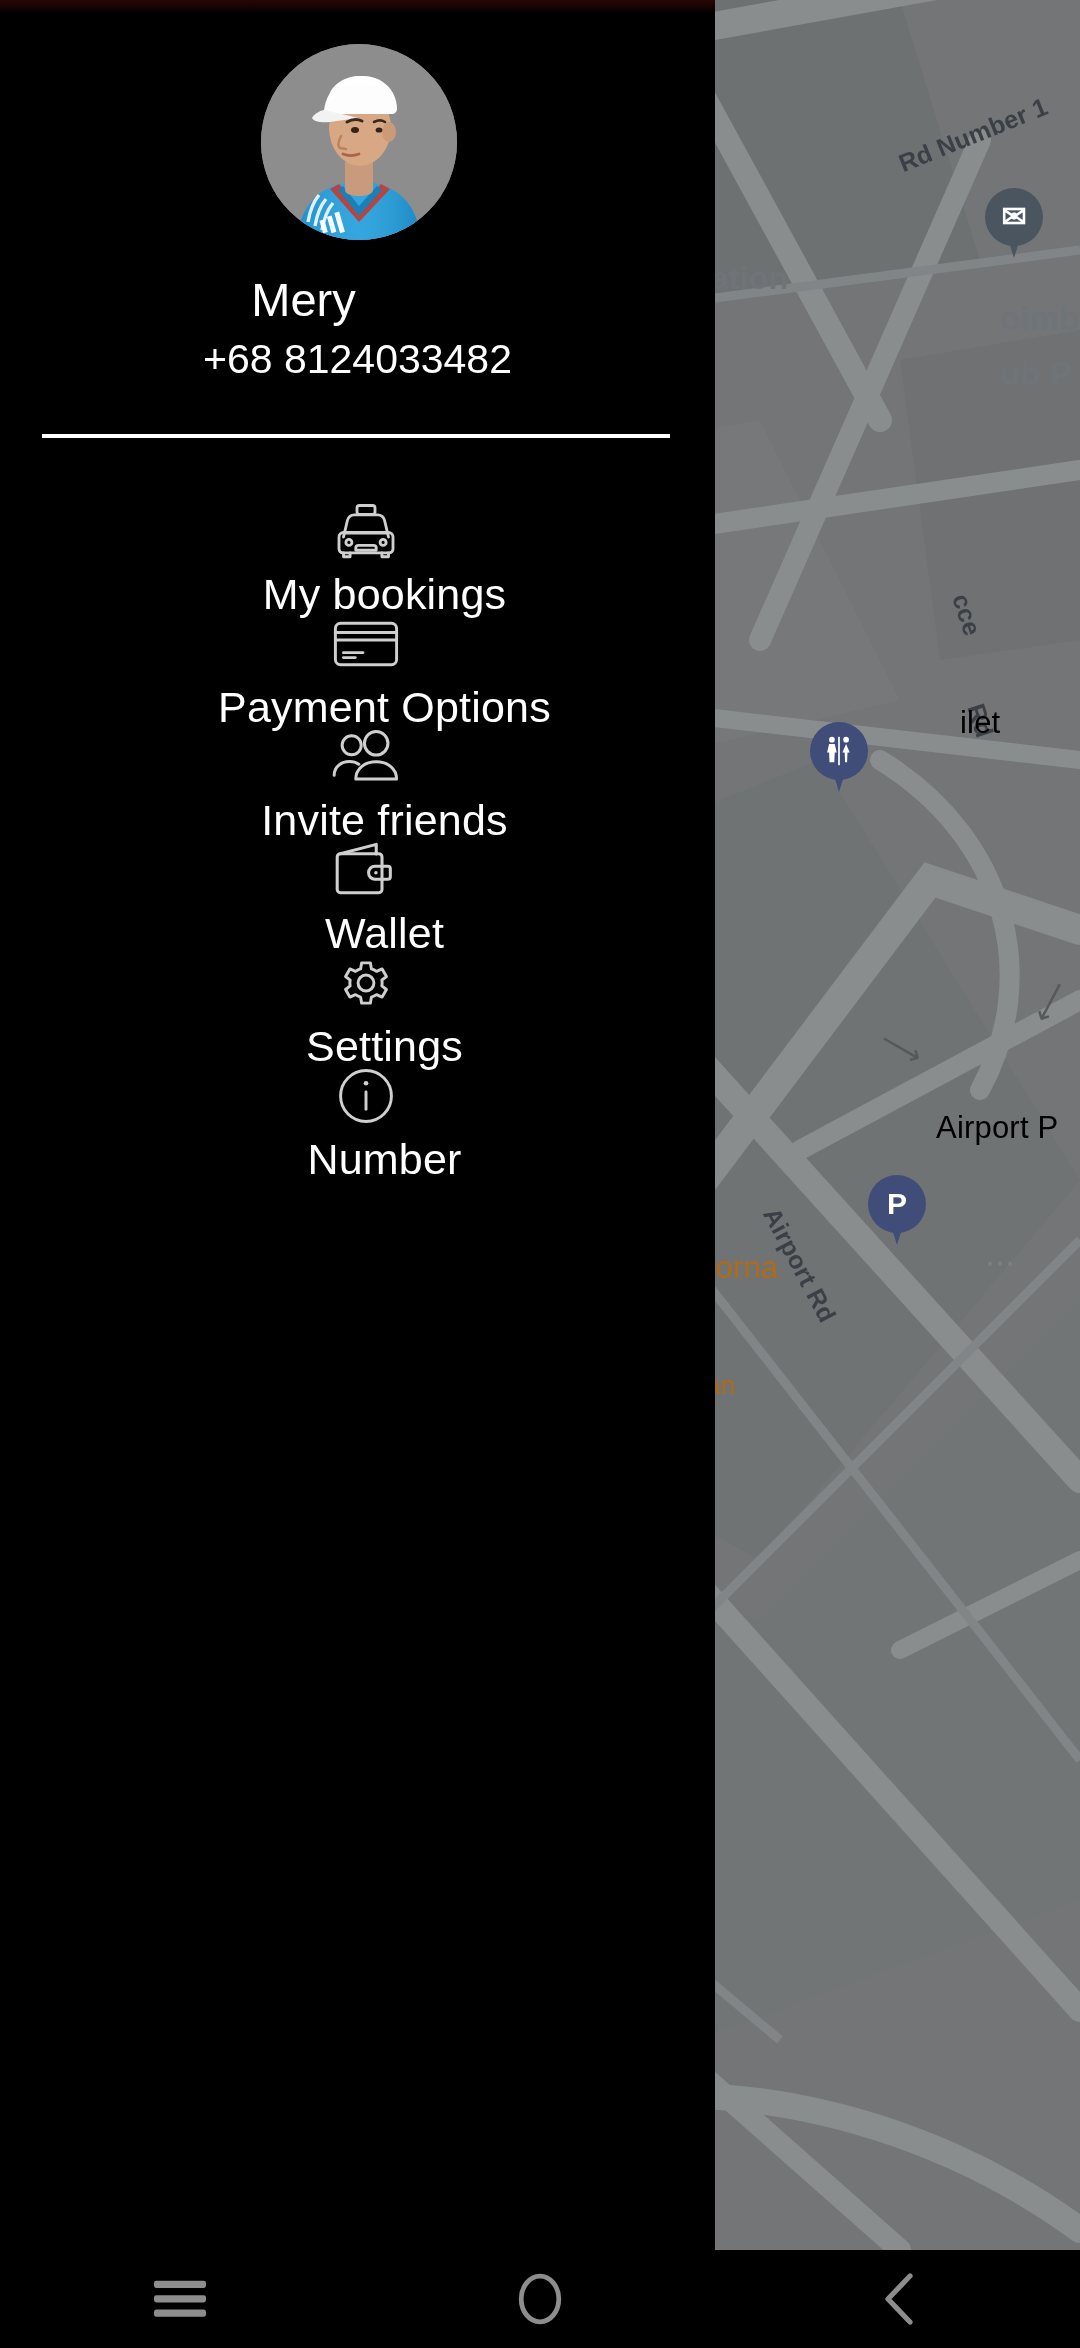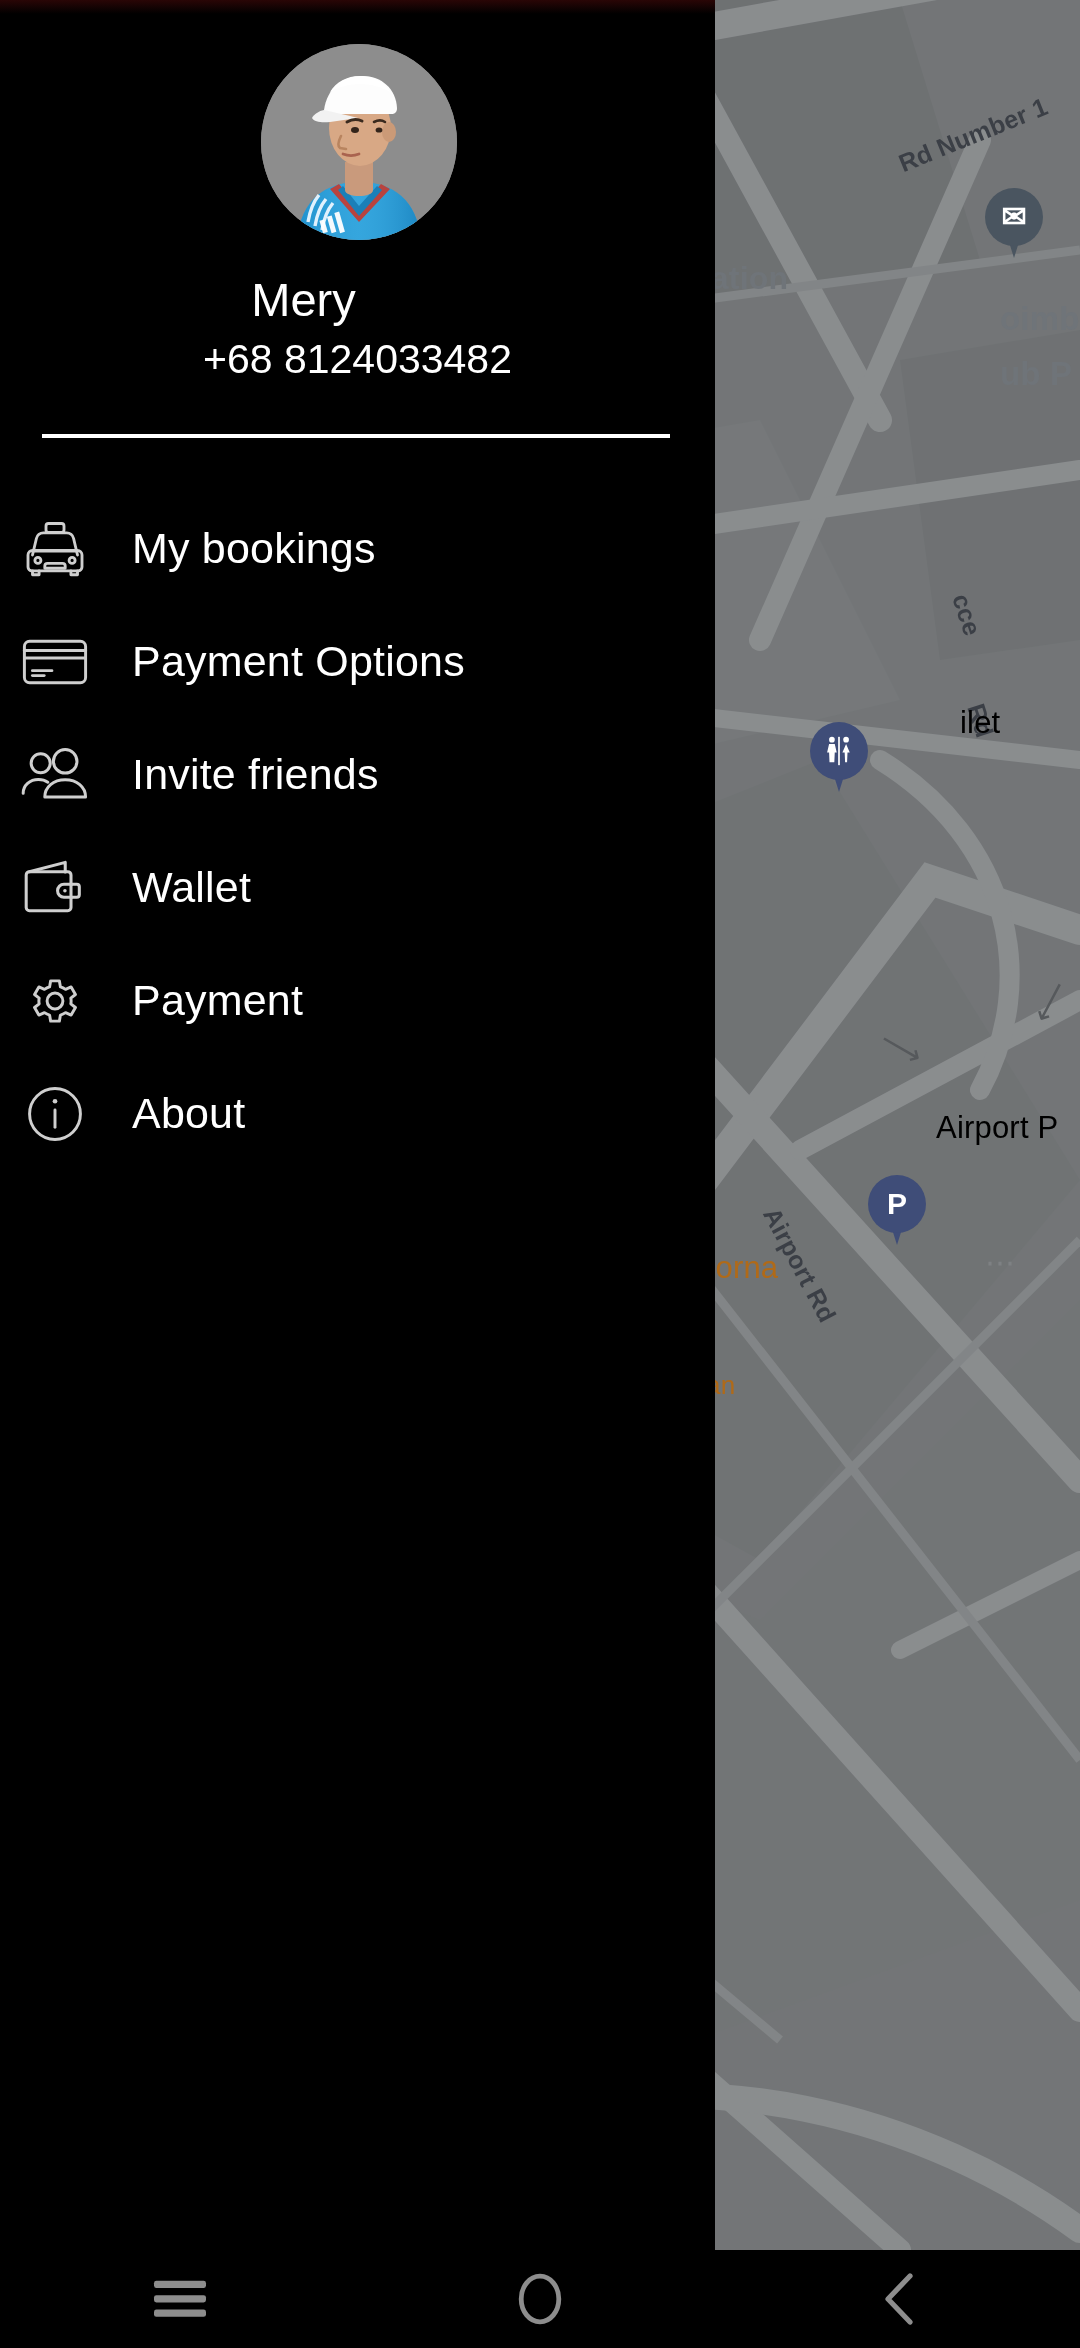--- a/index.html
+++ b/index.html
@@ -88,21 +88,21 @@
     position:absolute; left:0; top:336px; width:715px; text-align:center;
     color:#fff; font-size:41px; font-weight:400;
   }
   #divider{
     position:absolute; left:42px; top:434px; width:628px; height:4px; background:#fff;
   }
 
   #menu{ position:absolute; left:0; top:492px; width:715px; }
   .menu-item{
     position:relative; height:113px; display:flex; align-items:center;
-    padding-left:16px; cursor:pointer;
+    padding-left:16px; cursor:pointer;flex-direction:column;
   }
   .menu-icon{
     width:78px; height:78px; display:flex; align-items:center; justify-content:center;
     flex:0 0 78px;
   }
   .menu-icon svg{ display:block; }
   .menu-label{
     margin-left:38px; color:#fff; font-size:43px; font-weight:400; letter-spacing:.2px;
   }
 
@@ -344,32 +344,32 @@
       <span class="menu-label">Wallet</span>
     </div>
 
     <div class="menu-item">
       <span class="menu-icon">
         <svg width="62" height="62" viewBox="0 0 40 40" fill="none" stroke="#cfcfcf" stroke-width="1.9" stroke-linejoin="round">
           <path d="M17.2 3h5.6l.7 3.9c1.2.35 2.3.9 3.3 1.6l3.6-1.6 2.8 4.9-3 2.4c.15.6.2 1.2.2 1.8s-.05 1.2-.2 1.8l3 2.4-2.8 4.9-3.6-1.6c-1 .7-2.1 1.25-3.3 1.6L22.8 29h-5.6l-.7-3.9c-1.2-.35-2.3-.9-3.3-1.6l-3.6 1.6-2.8-4.9 3-2.4c-.15-.6-.2-1.2-.2-1.8s.05-1.2.2-1.8l-3-2.4 2.8-4.9 3.6 1.6c1-.7 2.1-1.25 3.3-1.6z" transform="translate(0 4)"></path>
           <circle cx="20" cy="20" r="5.1"></circle>
         </svg>
       </span>
-      <span class="menu-label">Payment</span>
+      <span class="menu-label">Settings</span>
     </div>
 
     <div class="menu-item">
       <span class="menu-icon">
         <svg width="62" height="62" viewBox="0 0 40 40" fill="none" stroke="#cfcfcf" stroke-width="1.9" stroke-linecap="round">
           <circle cx="20" cy="20" r="16.4"></circle>
           <circle cx="20" cy="11.8" r="1.5" fill="#cfcfcf" stroke="none"></circle>
           <line x1="20" y1="17.4" x2="20" y2="28.6"></line>
         </svg>
       </span>
-      <span class="menu-label">About</span>
+      <span class="menu-label">Number</span>
     </div>
 
   </div>
 </div>
 
 <div id="navbar">
   <div class="nav-btn">
     <svg width="56" height="42" viewBox="0 0 28 21">
       <rect x="1" y="1.4" width="26" height="3.6" rx="1.2" fill="#8d8d8d"></rect>
       <rect x="1" y="8.6" width="26" height="3.6" rx="1.2" fill="#8d8d8d"></rect>

